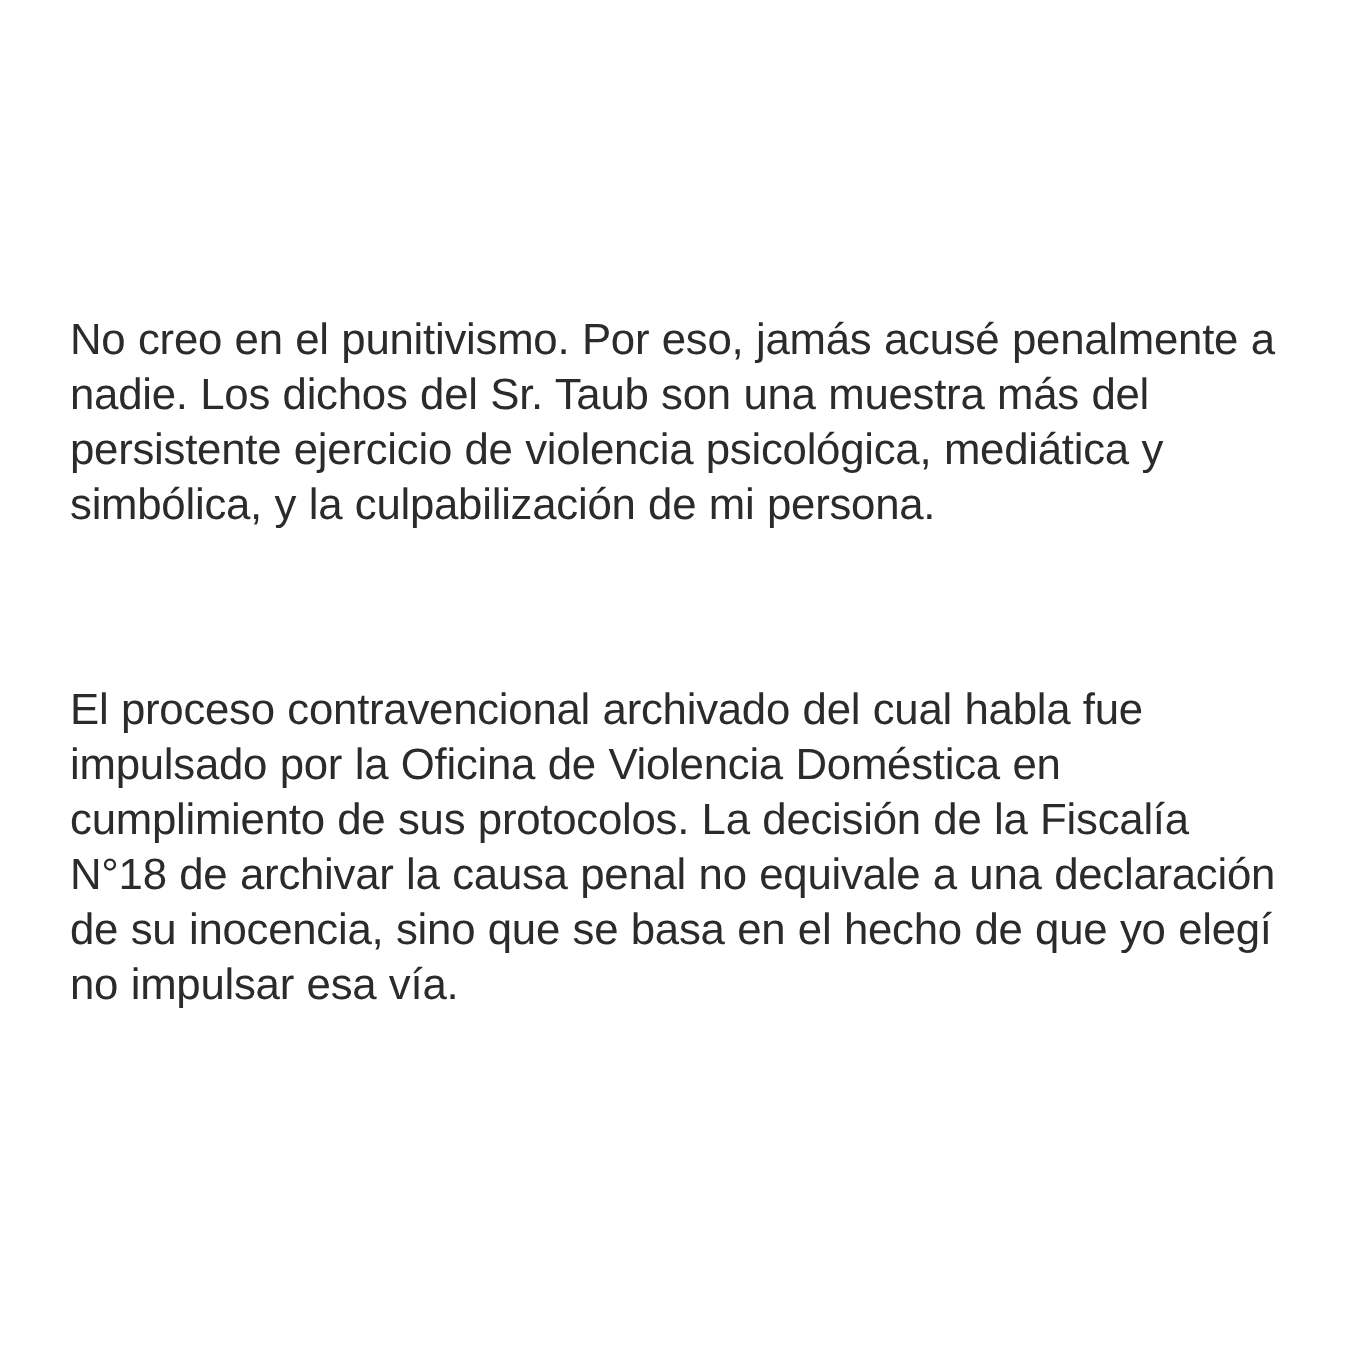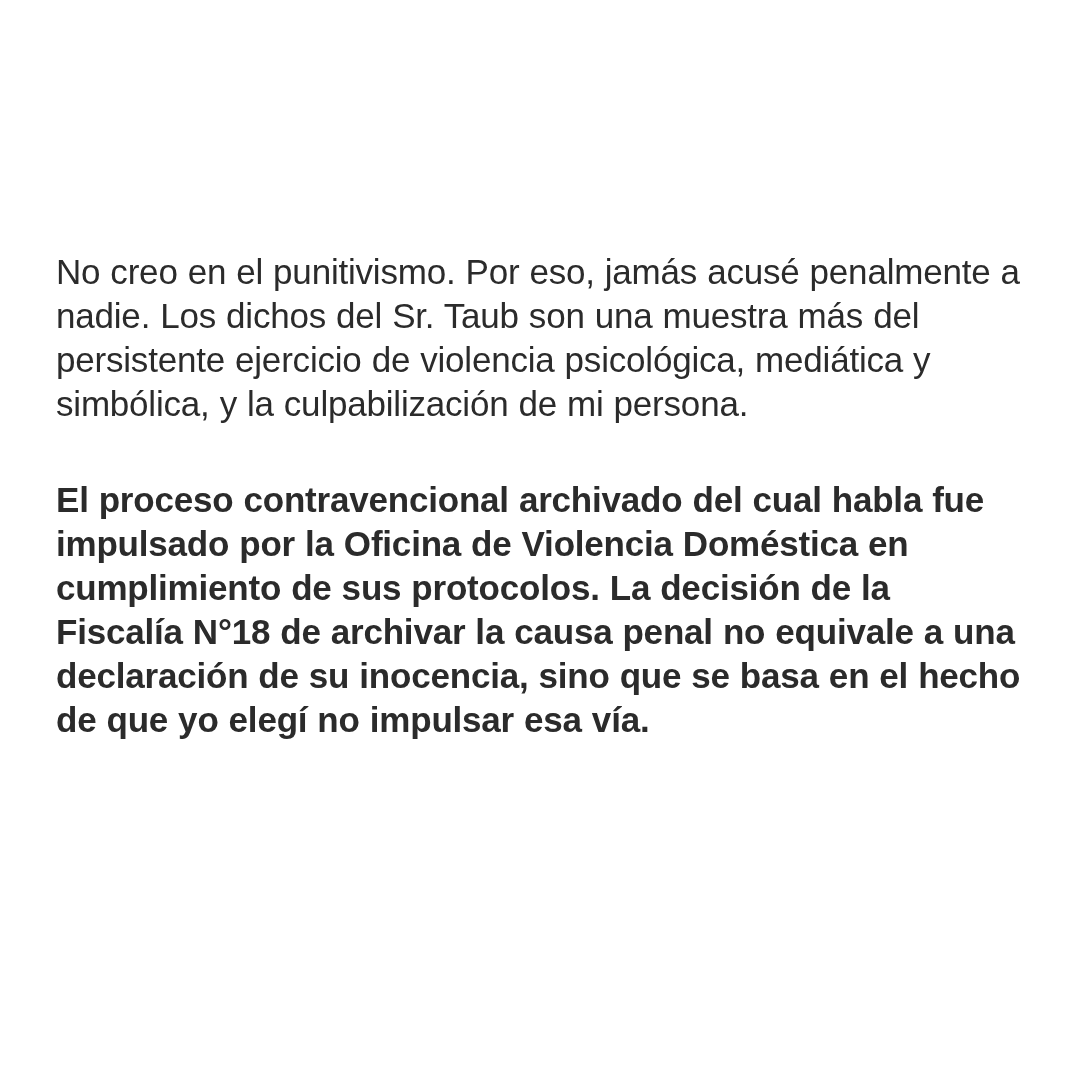--- a/index.html
+++ b/index.html
@@ -25,22 +25,21 @@
     color: #2b2b2b;
     font-size: 35px;
     line-height: 44px;
     letter-spacing: -0.2px;
     font-weight: 400;
     margin: 0;
     max-width: 970px;
     word-spacing: 0.5px;
   }
   .paragraph + .paragraph {
-    margin-top: 52px;
-    font-weight: bold;
+    margin-top: 120px;
   }
 </style>
 </head>
 <body>
 
 <div class="statement-card">
   <p class="paragraph">No creo en el punitivismo. Por eso, jamás acusé penalmente a nadie. Los dichos del Sr. Taub son una muestra más del persistente ejercicio de violencia psicológica, mediática y simbólica, y la culpabilización de mi persona.</p>
   <p class="paragraph">El proceso contravencional archivado del cual habla fue impulsado por la Oficina de Violencia Doméstica en cumplimiento de sus protocolos. La decisión de la Fiscalía N°18 de archivar la causa penal no equivale a una declaración de su inocencia, sino que se basa en el hecho de que yo elegí no impulsar esa vía.</p>
 </div>
 

